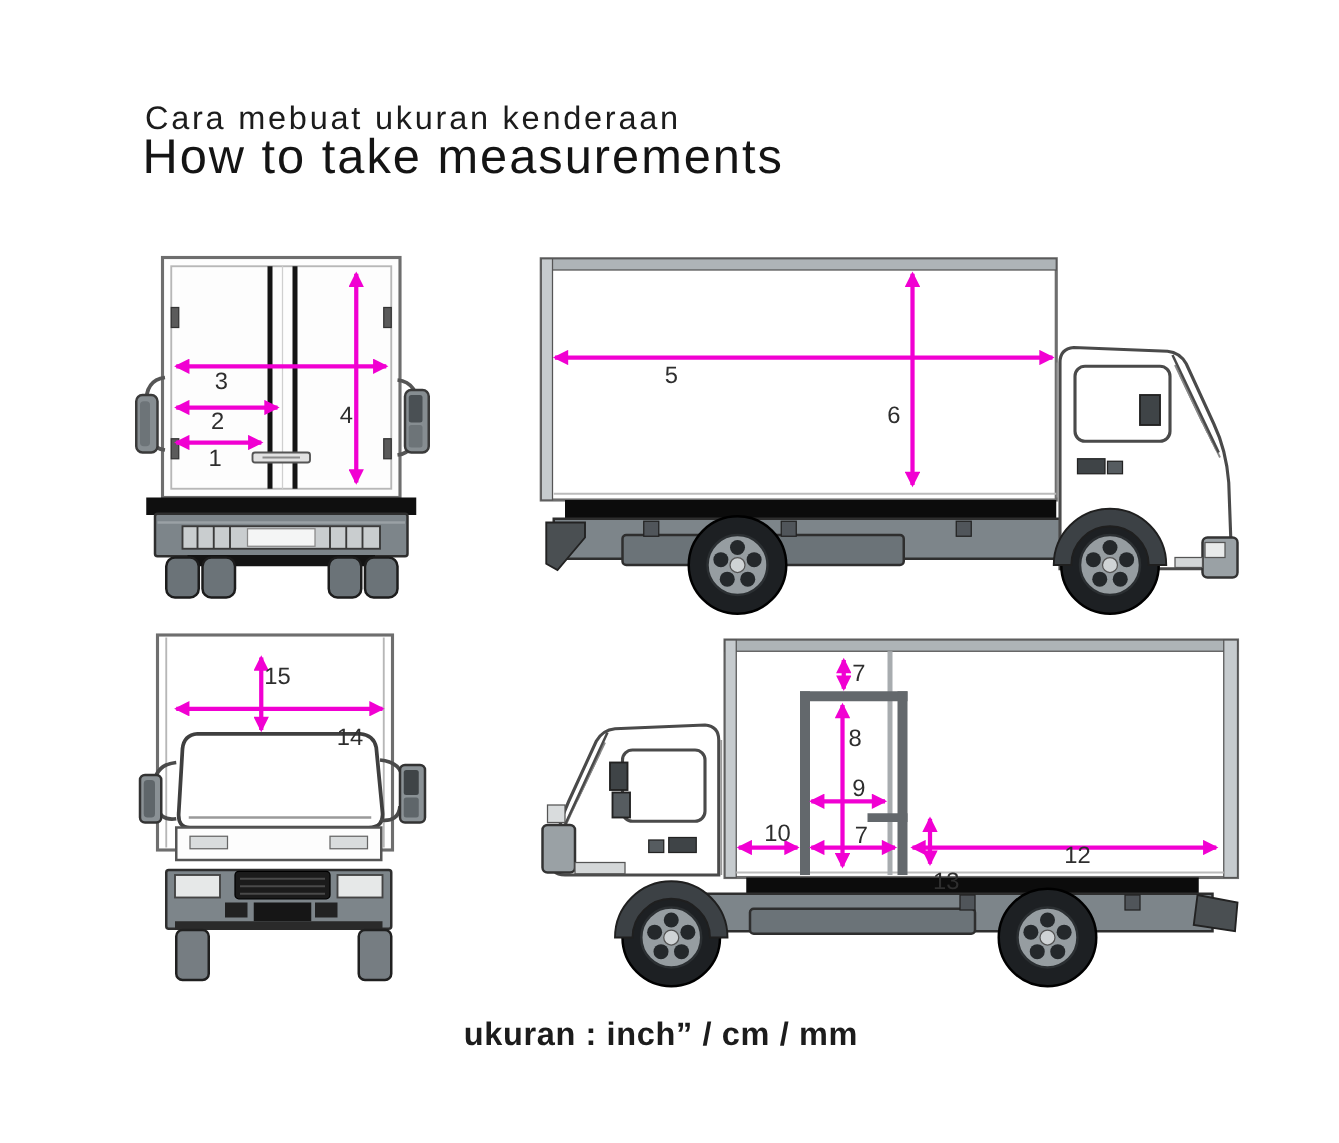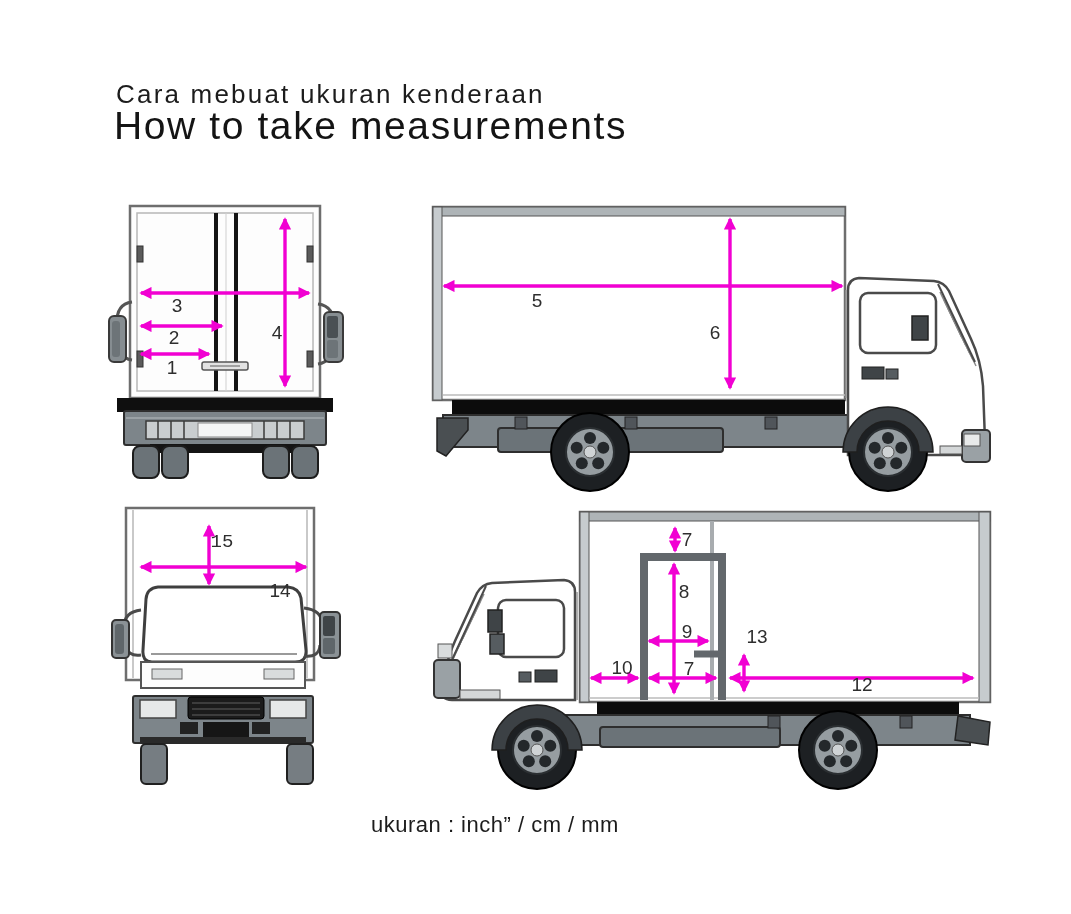--- a/index.html
+++ b/index.html
@@ -1,20 +1,20 @@
 <!DOCTYPE html>
 <html><head>
 <meta charset="utf-8">
 <style>
   html,body{margin:0;padding:0;background:#fff;}
   #canvas{position:relative;width:1071px;height:914px;background:#ffffff;overflow:hidden;
           font-family:"Liberation Sans", sans-serif;}
   .subtitle{position:absolute;left:116px;top:79px;font-size:26px;letter-spacing:2.2px;color:#1c1c1c;}
   .title{position:absolute;left:114px;top:104px;font-size:39px;letter-spacing:1.6px;color:#141414;}
-  .footer-note{position:absolute;left:371px;top:812px;font-size:22px;letter-spacing:0.5px;color:#1c1c1c;}
+  .footer-note{position:absolute;left:371px;top:812px;font-size:26px;letter-spacing:0.5px;color:#1c1c1c;font-weight:bold;}
   .panel{position:absolute;}
   .mlabel{position:absolute;transform:translate(-50%,-50%);font-size:19px;color:#2e2e2e;z-index:5;}
   svg .arrow{stroke:#F100D2;stroke-width:3.4;fill:none;}
   svg .ahead{fill:#F100D2;}
 </style>
 </head>
 <body>
 
 <div id="canvas">
 
@@ -324,19 +324,19 @@
   <span class="mlabel" style="left:177px;top:306px;">3</span>
   <span class="mlabel" style="left:277px;top:333px;">4</span>
   <span class="mlabel" style="left:537px;top:301px;">5</span>
   <span class="mlabel" style="left:715px;top:333px;">6</span>
   <span class="mlabel" style="left:687px;top:540px;">7</span>
   <span class="mlabel" style="left:684px;top:592px;">8</span>
   <span class="mlabel" style="left:687px;top:632px;">9</span>
   <span class="mlabel" style="left:622px;top:668px;">10</span>
   <span class="mlabel" style="left:689px;top:669px;">7</span>
   <span class="mlabel" style="left:862px;top:669px;margin-top:16px;">12</span>
-  <span class="mlabel" style="left:757px;top:637px;">13</span>
+  <span class="mlabel" style="left:757px;top:706px;">13</span>
   <span class="mlabel" style="left:280px;top:559px;margin-top:32px;">14</span>
-  <span class="mlabel" style="left:222px;top:542px;font-family:Liberation Mono, monospace;">15</span>
+  <span class="mlabel" style="left:222px;top:542px;">15</span>
 
   <div class="footer-note">ukuran : inch” / cm / mm</div>
 
 </div>
 
 </body></html>

